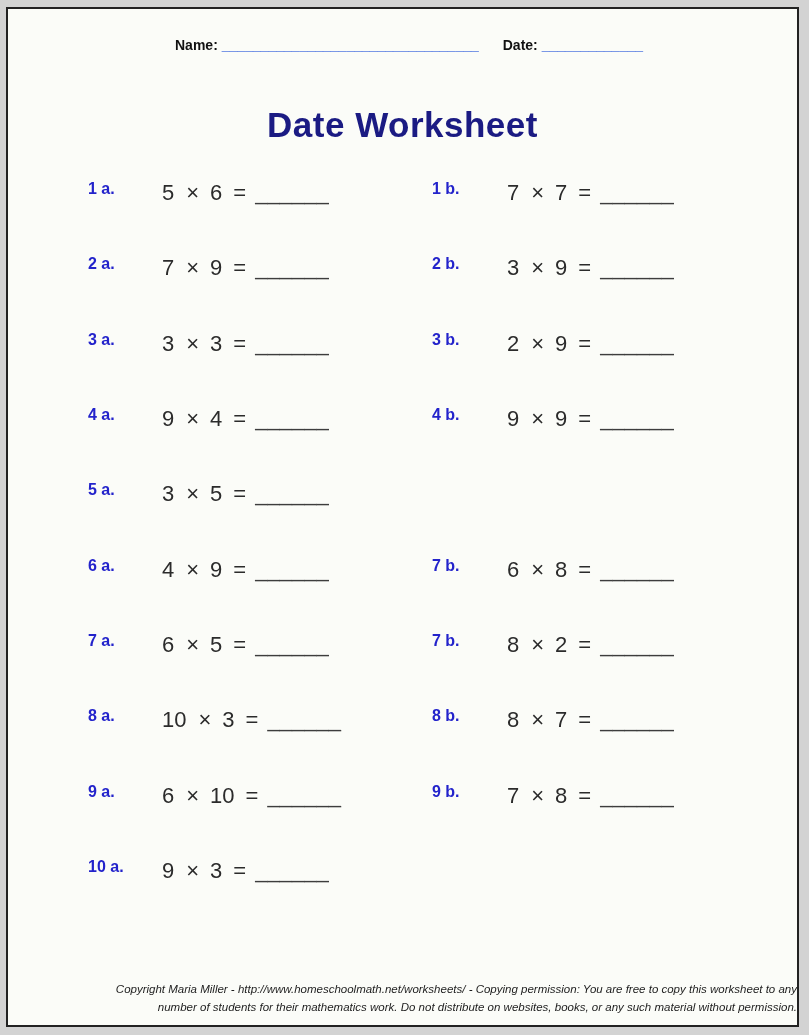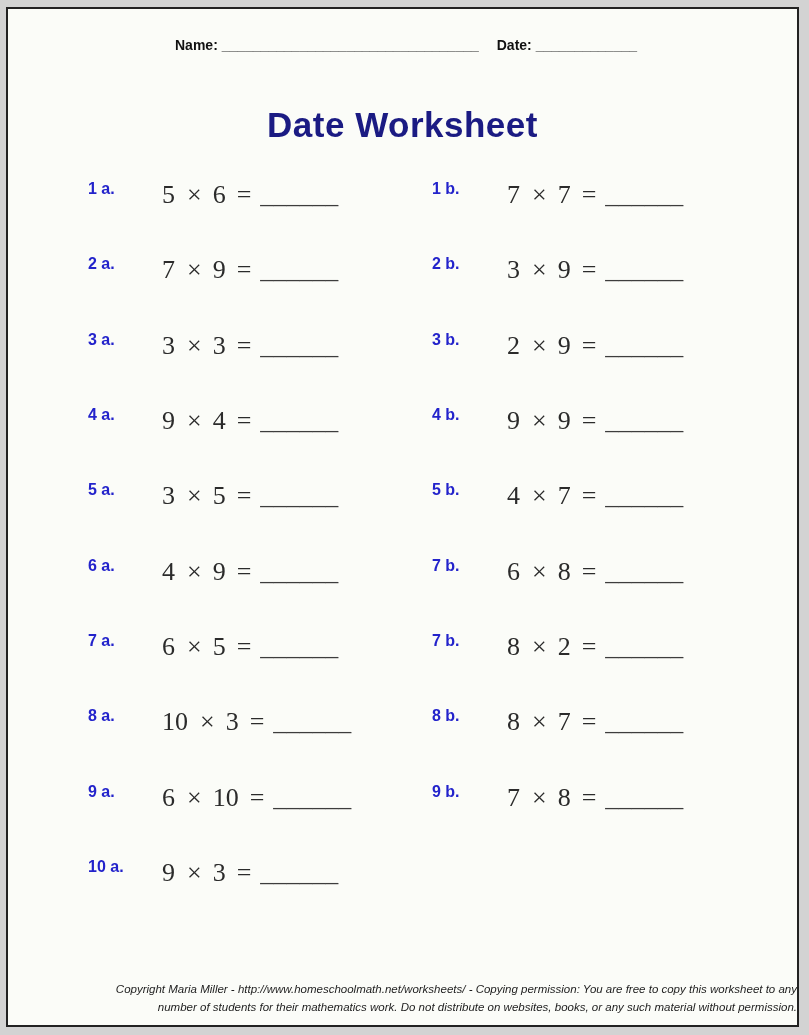--- a/index.html
+++ b/index.html
@@ -21,25 +21,25 @@
   
   .header-line {
     position: absolute;
     left: 167px; top: 28px;
     font-size: 14px; font-weight: bold;
     color: #111111;
     white-space: nowrap;
   }
   .blank-line {
     font-weight: bold;
-    color: #404040;
+    color: #1d4ed8;
     letter-spacing: 0;
   }
   .name-line { margin-left: 4px; }
-  .date-label { margin-left: 18px; }
+  .date-label { margin-left: 24px; }
   .date-line { margin-left: 4px; }
   
   .title {
     position: absolute;
     left: 0; right: 0; top: 96px;
     margin: 0;
     text-align: center;
     font-size: 35px; font-weight: bold;
     color: #1b1b83;
     letter-spacing: 0.5px;
@@ -57,23 +57,22 @@
   }
   .cell-a { left: 80px; }
   .cell-b { left: 424px; }
   .plabel {
     flex: 0 0 74px;
     font-size: 16px; font-weight: bold;
     color: #2323cb;
   }
   .cell-b .plabel { flex-basis: 75px; }
   .pexpr {
-    font-size: 26px;
+    font-size: 22px;
     color: #2b2b2b;
-    font-family: Liberation Serif, serif;
   }
   .f1 { margin-right: 12px; }
   .times { margin-right: 11px; }
   .f2 { margin-right: 11px; }
   .eq { margin-right: 9px; }
   .ablank { color: #3d3d3d; letter-spacing: 0; }
   
   .footer {
     position: absolute;
     left: 0; right: 0; bottom: 9px;
@@ -138,24 +137,20 @@
       <span class="plabel">4 b.</span>
       <span class="pexpr"><span class="f1">9</span><span class="times">×</span><span class="f2">9</span><span class="eq">=</span><span class="ablank">______</span></span>
     </div>
   </div>
 
   <div class="prow" style="top:472px">
     <div class="pcell cell-a">
       <span class="plabel">5 a.</span>
       <span class="pexpr"><span class="f1">3</span><span class="times">×</span><span class="f2">5</span><span class="eq">=</span><span class="ablank">______</span></span>
     </div>
-    <div class="pcell cell-b">
-      <span class="plabel">5 b.</span>
-      <span class="pexpr"><span class="f1">4</span><span class="times">×</span><span class="f2">7</span><span class="eq">=</span><span class="ablank">______</span></span>
-    </div>
   </div>
 
   <div class="prow" style="top:548px">
     <div class="pcell cell-a">
       <span class="plabel">6 a.</span>
       <span class="pexpr"><span class="f1">4</span><span class="times">×</span><span class="f2">9</span><span class="eq">=</span><span class="ablank">______</span></span>
     </div>
     <div class="pcell cell-b">
       <span class="plabel">7 b.</span>
       <span class="pexpr"><span class="f1">6</span><span class="times">×</span><span class="f2">8</span><span class="eq">=</span><span class="ablank">______</span></span>

